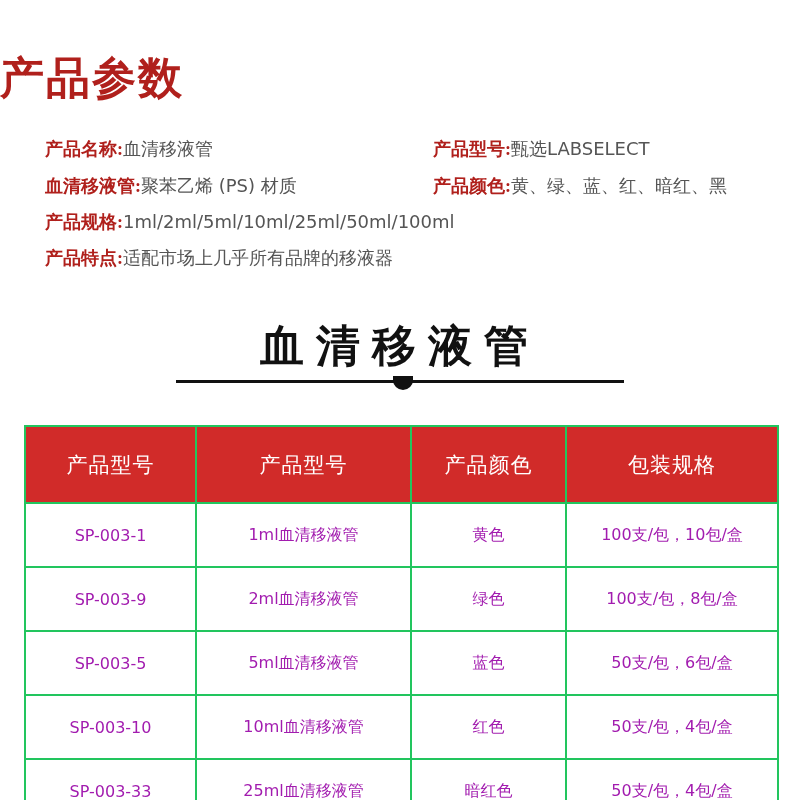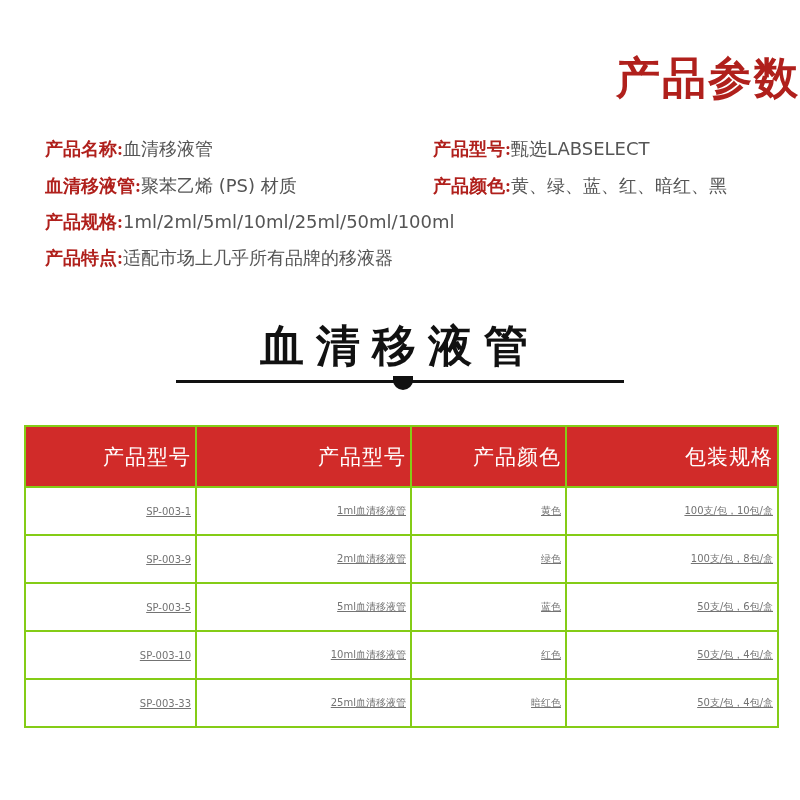--- a/index.html
+++ b/index.html
@@ -1,34 +1,34 @@
 <!DOCTYPE html>
 <html><head>
 <meta charset="utf-8">
 <style>
   html, body { margin:0; padding:0; background:#ffffff; }
   body { width:800px; height:800px; position:relative; overflow:hidden;
          font-family: "DejaVu Sans", "Liberation Sans", sans-serif; }
-  .main-title { position:absolute; top:48px; left:0; width:800px; text-align:right;
+  .main-title { position:absolute; top:48px; left:0; width:800px; text-align:left;
                 font-size:44px; font-weight:bold; color:#b0201c; letter-spacing:2px; line-height:60px; }
   .params { position:absolute; top:136px; left:45px; width:730px; }
   .param { position:absolute; font-size:18px; line-height:26px; white-space:nowrap; }
   .param .k { color:#b0201c; font-weight:bold;font-family:Liberation Serif, serif; }
   .param .v { color:#555555; }
   .sub-title { position:absolute; top:318px; left:0; width:800px; text-align:center;
                font-size:44px; font-weight:bold; color:#111111; letter-spacing:12px; line-height:56px; }
   .rule { position:absolute; top:380px; left:176px; width:448px; height:3px; background:#111; }
   .dot { position:absolute; top:376px; left:393px; width:20px; height:14px; background:#111;
          border-radius:0 0 10px 10px; }
   table.spec { position:absolute; top:425px; left:24px; width:753px; border-collapse:collapse;
                table-layout:fixed; }
-  table.spec th, table.spec td { border:2px solid #84cc16; text-align:right; padding:4px; }
+  table.spec th, table.spec td { border:2px solid #22c55e; text-align:center; padding:12px; }
   table.spec th { background:#d12b29; color:#ffffff; font-weight:normal; font-size:21px; height:51px;
                   letter-spacing:1px; }
-  table.spec td { font-size:10px; color:#737373; height:38px;text-decoration:underline; }
+  table.spec td { font-size:16px; color:#a21caf; height:38px; }
 </style>
 </head>
 <body>
 
 <div class="main-title">产品参数</div>
 
 <div class="params">
   <div class="param" style="top:0;left:0">
     <span class="k">产品名称:</span><span class="v">血清移液管</span>
   </div>

